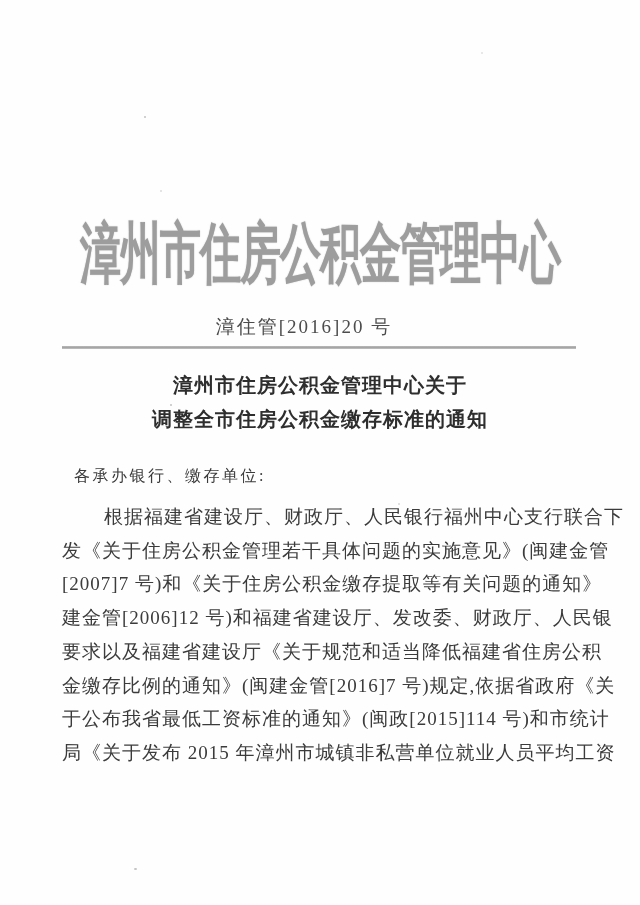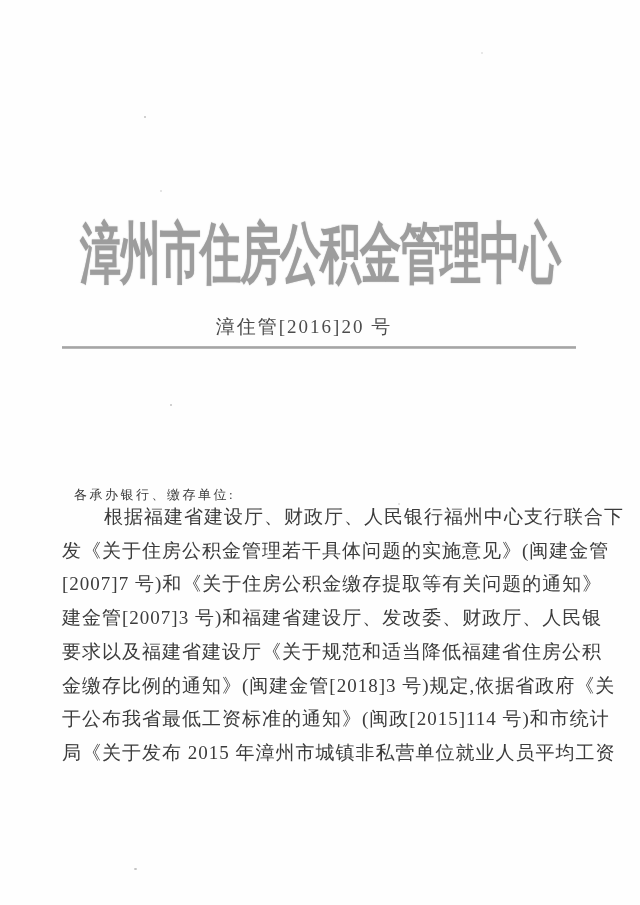--- a/index.html
+++ b/index.html
@@ -62,23 +62,23 @@
     font-weight: 700;
     font-size: 20px;
     line-height: 34px;
     letter-spacing: 1px;
     color: var(--title_ink, #2e2e2e);
   }
 
   
   .salutation {
     position: absolute;
-    top: 486px;
+    top: 466px;
     left: 74px;
-    font-size: 13px;
+    font-size: 16px;
     letter-spacing: 2.5px;
     color: var(--body_ink, #3b3b3b);
   }
   .para {
     position: absolute;
     top: 500px;
     left: 62px;
     width: 514px;
     color: var(--body_ink, #3b3b3b);
   }
@@ -108,30 +108,34 @@
 <body>
 
 <div class="page">
 
   <div class="letterhead">漳州市住房公积金管理中心</div>
 
   <div class="doc-number">漳住管[2016]20 号</div>
 
   <div class="rule"></div>
 
+  <div class="doc-title">
+    <div>漳州市住房公积金管理中心关于</div>
+    <div>调整全市住房公积金缴存标准的通知</div>
+  </div>
 
   <div class="salutation">各承办银行、缴存单位:</div>
 
   <div class="para">
     <div class="line indent">根据福建省建设厅、财政厅、人民银行福州中心支行联合下</div>
     <div class="line">发《关于住房公积金管理若干具体问题的实施意见》(闽建金管</div>
     <div class="line">[2007]7 号)和《关于住房公积金缴存提取等有关问题的通知》</div>
-    <div class="line">建金管[2007]3 号)和福建省建设厅、发改委、财政厅、人民银</div>
+    <div class="line">建金管[2006]12 号)和福建省建设厅、发改委、财政厅、人民银</div>
     <div class="line">要求以及福建省建设厅《关于规范和适当降低福建省住房公积</div>
-    <div class="line">金缴存比例的通知》(闽建金管[2018]3 号)规定,依据省政府《关</div>
+    <div class="line">金缴存比例的通知》(闽建金管[2016]7 号)规定,依据省政府《关</div>
     <div class="line">于公布我省最低工资标准的通知》(闽政[2015]114 号)和市统计</div>
     <div class="line">局《关于发布 2015 年漳州市城镇非私营单位就业人员平均工资</div>
   </div>
 
   <div class="speck" style="left:144px; top:116px;"></div>
   <div class="speck" style="left:481px; top:52px; opacity:.35;"></div>
   <div class="speck" style="left:160px; top:190px; opacity:.4;"></div>
   <div class="speck" style="left:170px; top:404px;"></div>
   <div class="speck" style="left:398px; top:503px; opacity:.45;"></div>
   <div class="speck" style="left:134px; top:868px; width:3px;"></div>

